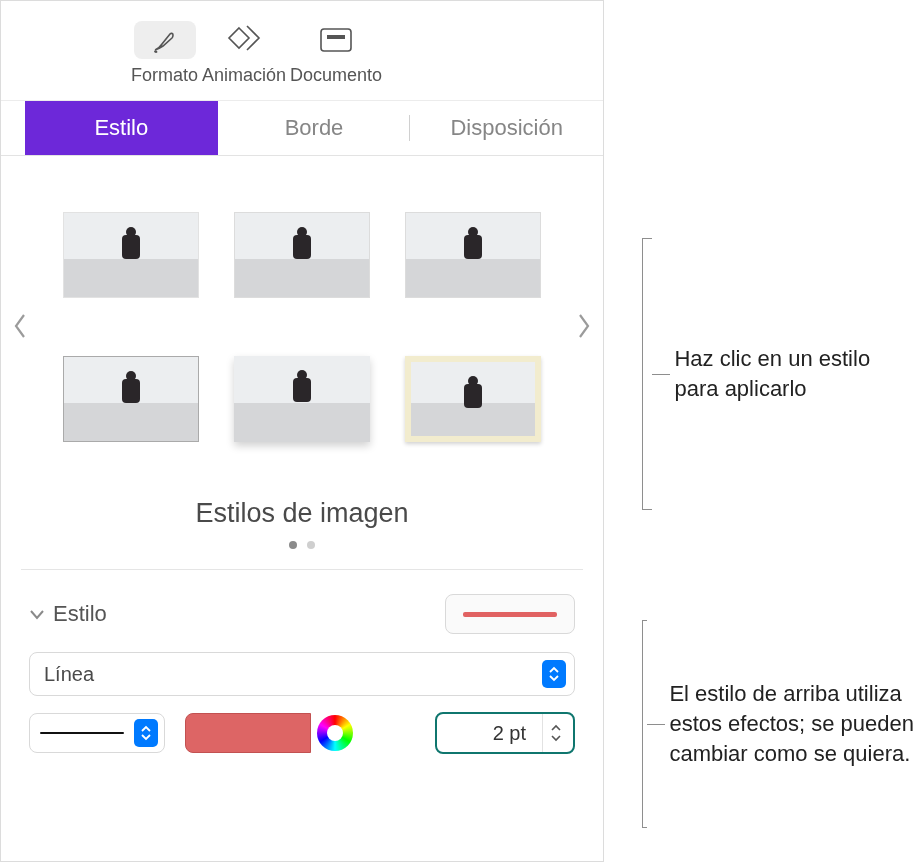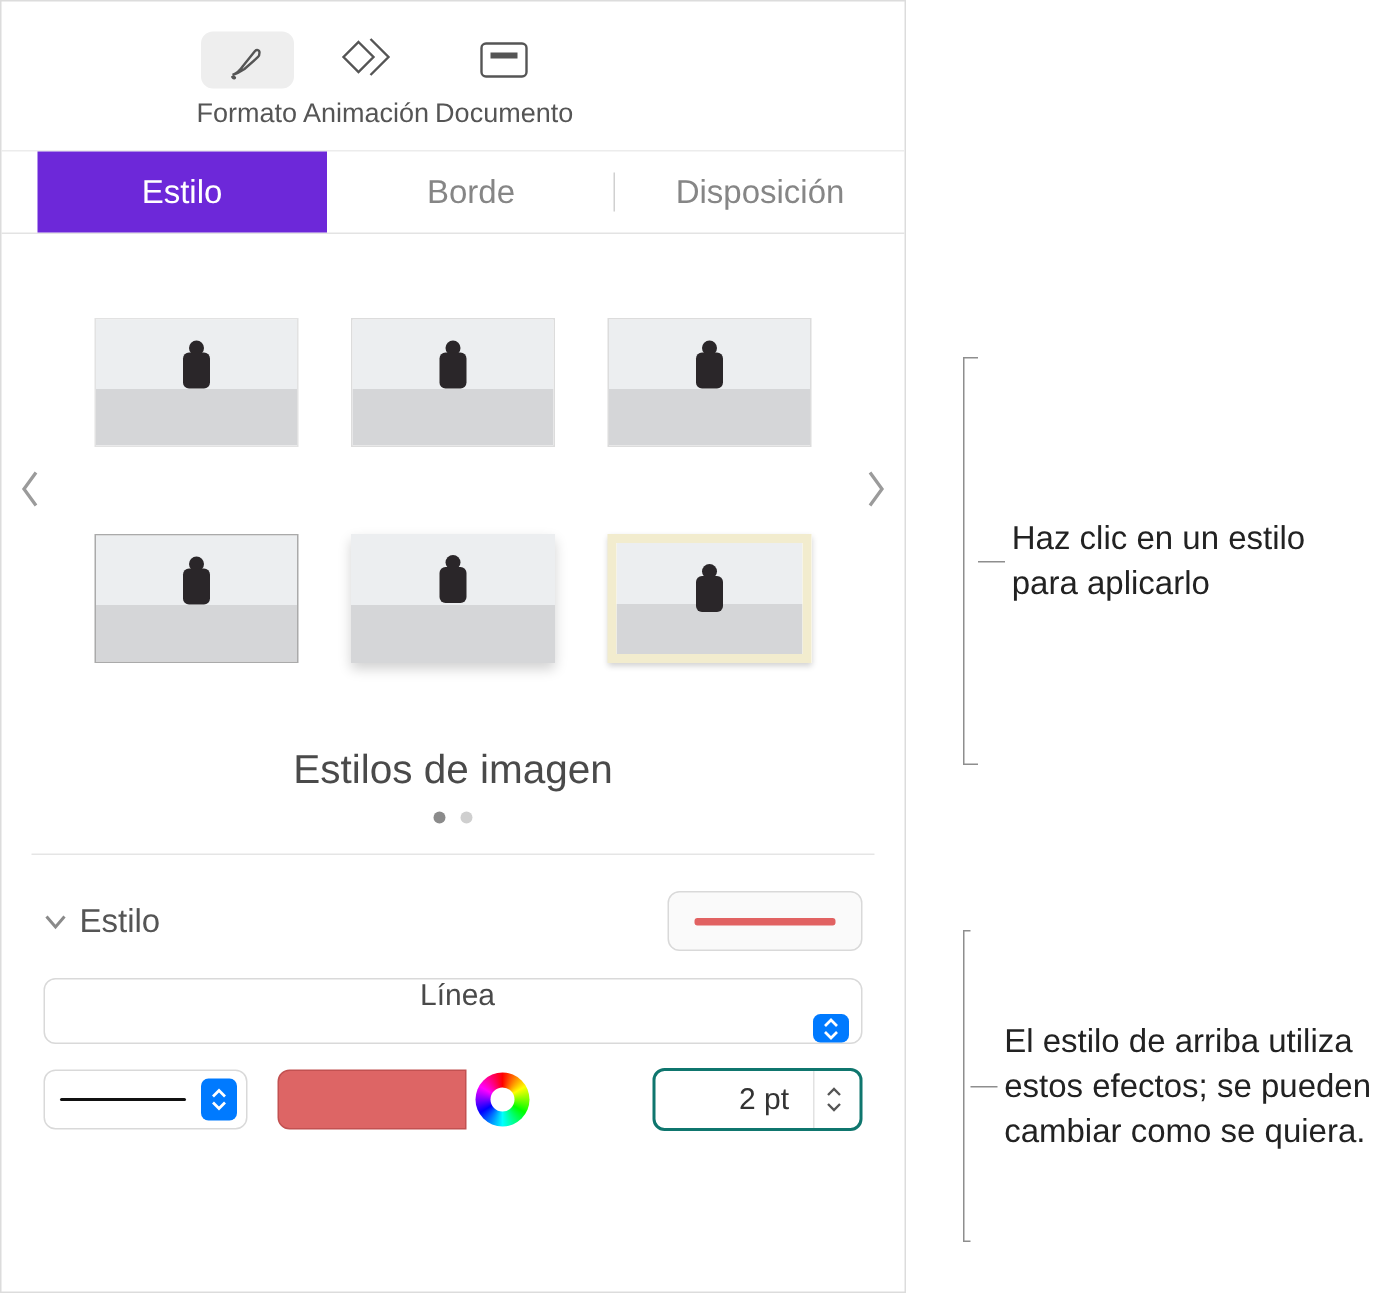--- a/index.html
+++ b/index.html
@@ -195,21 +195,20 @@
     }
     .select-row {
       width: 100%;
       height: 44px;
       border:1px solid #d9d9d9;
       border-radius:8px;
       display:flex; align-items:center;
       padding: 0 8px 0 14px;
       font-size:20px; color:#4a4a4a;
       background:#fff;
-      flex-direction:column;
     }
     .select-caps {
       width:24px; height:28px;
       border-radius:5px;
       background:#007AFF;
       display:flex; flex-direction:column;
       align-items:center; justify-content:center;
       margin-left:auto;
     }
     .select-caps svg { display:block; }

